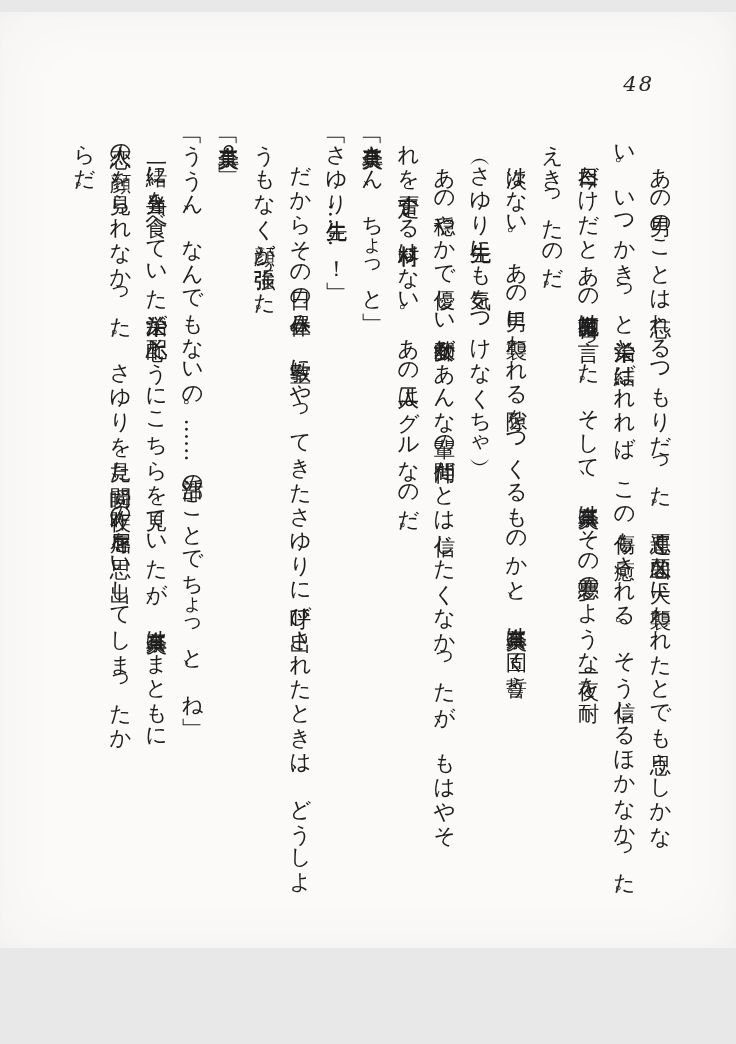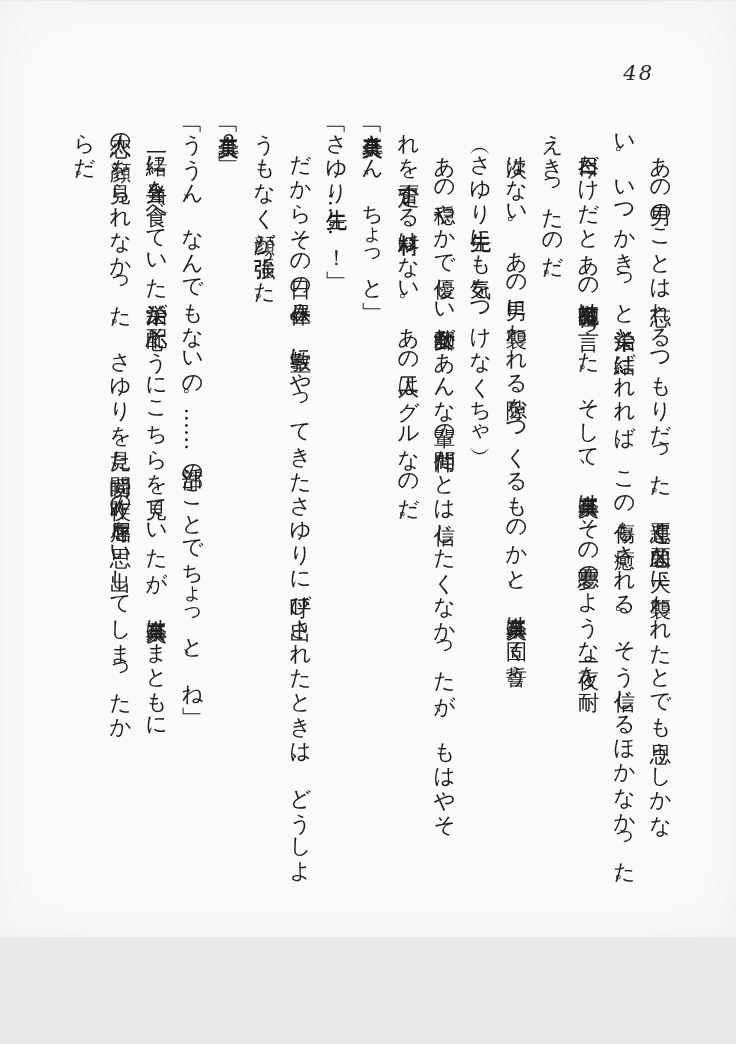--- a/index.html
+++ b/index.html
@@ -4,21 +4,21 @@
 <style>
   html, body {
     margin: 0;
     padding: 0;
     background: #e8e8e8;
   }
   .page {
     position: relative;
     width: 736px;
     height: 936px;
-    margin: 1px auto;
+    margin: 12px auto;
     background-color: #fbfaf8;
     box-shadow: inset 0 0 70px rgba(0,0,0,0.035), inset -4px 0 18px rgba(0,0,0,0.02);
     overflow: hidden;
     font-family: "DejaVu Serif", "Liberation Serif", serif;
   }
   .page-number {
     position: absolute;
     top: 60px;
     right: 82px;
     font-size: 21px;

